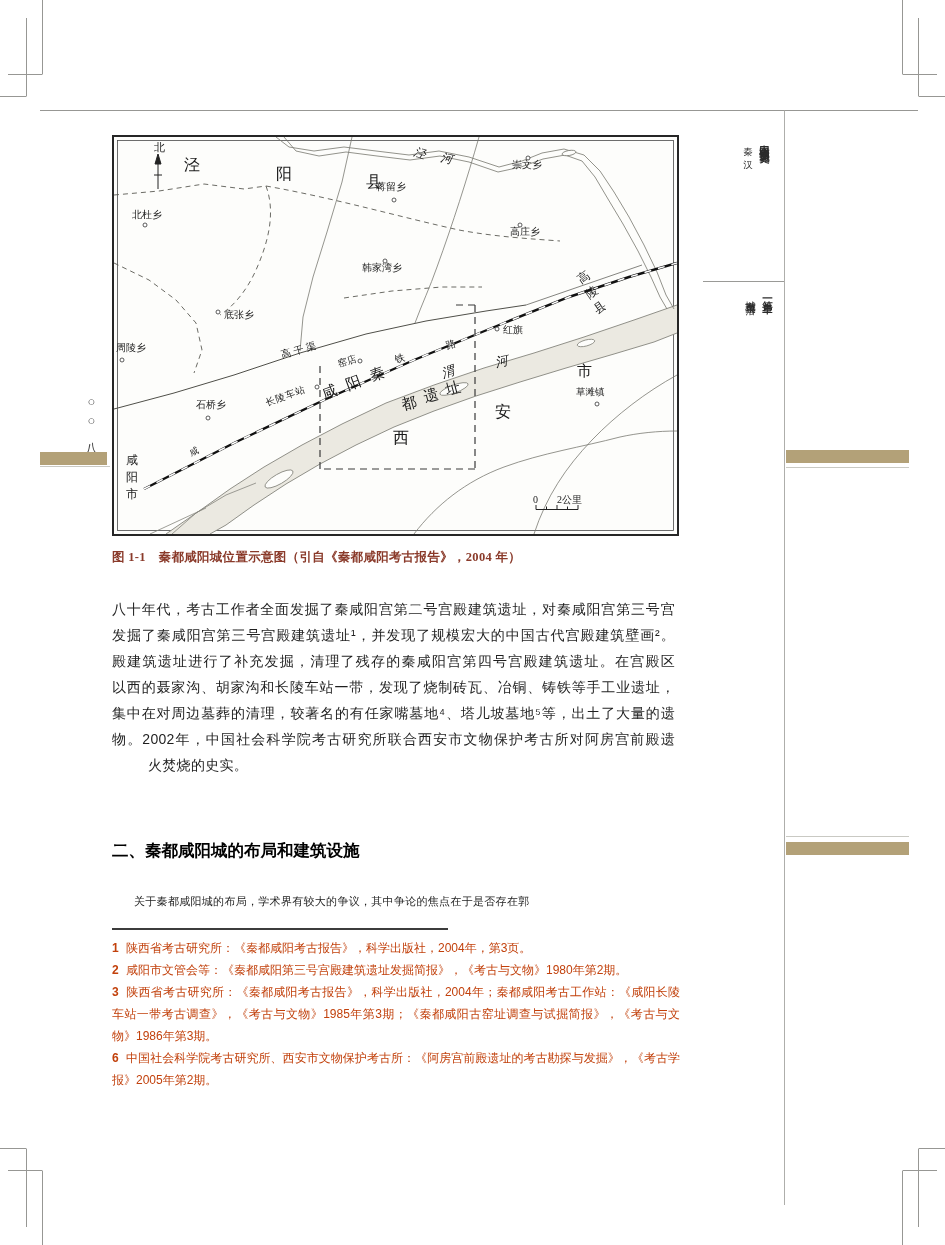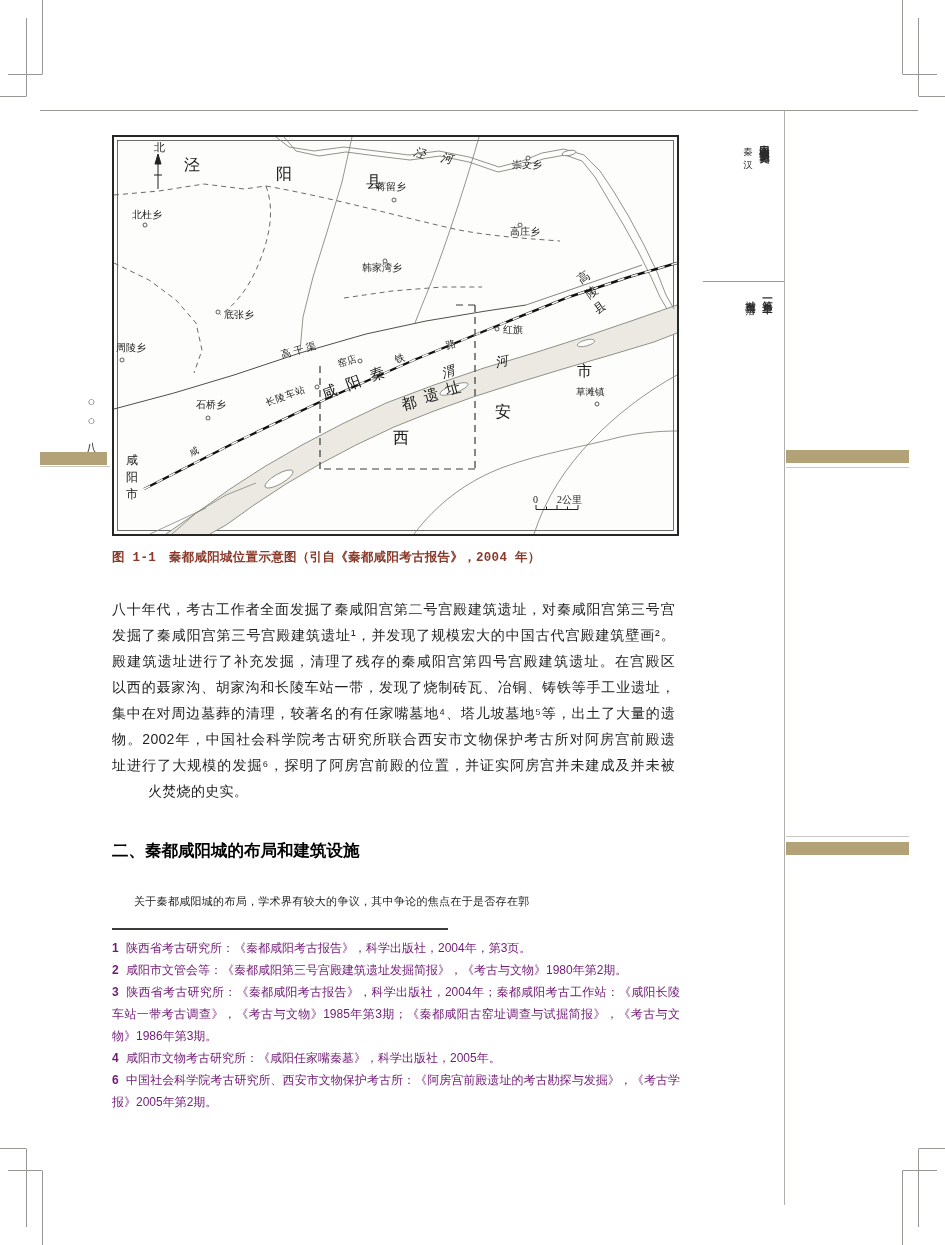--- a/index.html
+++ b/index.html
@@ -29,40 +29,40 @@
   .side-cht{left:743px;top:292px;font-size:10.5px;letter-spacing:1px;}
   
   #map-box{
     left:112px;top:135px;width:563px;height:397px;
     border:2px solid #262626;background:#fdfdfb;box-sizing:content-box;
   }
   #map-box svg{display:block;}
   .map-text{font-family:"Liberation Serif","DejaVu Serif",serif;fill:#1a1a1a;}
   #fig-caption{
     left:112px;top:549px;width:563px;font-size:12.5px;font-weight:600;
-    font-family:Liberation Mono, monospace;letter-spacing:.3px;
+    font-family:Liberation Serif, serif;letter-spacing:.3px;
   }
   
   #body-block{left:112px;top:596px;width:563px;}
   .bline{
     font-size:14px;line-height:26px;height:26px;white-space:nowrap;
     text-align:justify;text-align-last:justify;letter-spacing:.3px;
   }
   .bline.short{text-align-last:left;white-space:normal;margin-left:36px;}
   #section-heading{
     left:112px;top:840px;width:563px;font-size:16.5px;font-weight:bold;color:#000000;
   }
   #para2{
     left:112px;top:888px;width:563px;font-size:11px;line-height:26px;
     text-indent:2em;letter-spacing:.3px;
   }
   
   #fn-rule{left:112px;top:928px;width:336px;height:1.5px;background:#3c3c3c;}
   #footnotes{left:112px;top:937px;width:568px;}
-  .fn{font-size:12px;line-height:22px;color:#701a75;text-align:justify;}
+  .fn{font-size:12px;line-height:22px;color:#c2410c;text-align:justify;}
   .fn .fn-num{display:inline-block;min-width:14px;font-weight:bold;}
 </style>
 </head>
 <body>
 
 <svg id="chrome" class="abs" width="945" height="1245" viewBox="0 0 945 1245">
   <g stroke="#979794" stroke-width="1" fill="none">
     <path d="M42.5,0 V74 M8,74.5 H42.5 M26.5,18 V96 M0,96.5 H26.5"></path>
     <path d="M902.5,0 V74 M937,74.5 H902.5 M918.5,18 V96 M945,96.5 H918.5"></path>
     <path d="M42.5,1245 V1171 M8,1170.5 H42.5 M26.5,1227 V1149 M0,1148.5 H26.5"></path>
@@ -213,27 +213,25 @@
 
 <div id="fig-caption" class="abs" style="color: rgb(138, 58, 42);">图 1-1　秦都咸阳城位置示意图（引自《秦都咸阳考古报告》，2004 年）</div>
 
 <div id="body-block" class="abs">
   <div class="bline">八十年代，考古工作者全面发掘了秦咸阳宫第二号宫殿建筑遗址，对秦咸阳宫第三号宫</div>
   <div class="bline">发掘了秦咸阳宫第三号宫殿建筑遗址¹，并发现了规模宏大的中国古代宫殿建筑壁画²。</div>
   <div class="bline">殿建筑遗址进行了补充发掘，清理了残存的秦咸阳宫第四号宫殿建筑遗址。在宫殿区</div>
   <div class="bline">以西的聂家沟、胡家沟和长陵车站一带，发现了烧制砖瓦、冶铜、铸铁等手工业遗址，</div>
   <div class="bline">集中在对周边墓葬的清理，较著名的有任家嘴墓地⁴、塔儿坡墓地⁵等，出土了大量的遗</div>
   <div class="bline">物。2002年，中国社会科学院考古研究所联合西安市文物保护考古所对阿房宫前殿遗</div>
-  <div class="bline">址进行了大规模的发掘⁶，探明了阿房宫前殿的位置，并证实阿房宫并未建成及并未被</div>
   <div class="bline short">火焚烧的史实。</div>
 </div>
 
 <div id="section-heading" class="abs">二、秦都咸阳城的布局和建筑设施</div>
 <div id="para2" class="abs">关于秦都咸阳城的布局，学术界有较大的争议，其中争论的焦点在于是否存在郭</div>
 
 <div id="fn-rule" class="abs"></div>
 <div id="footnotes" class="abs">
   <div class="fn"><span class="fn-num">1</span><span>陕西省考古研究所：《秦都咸阳考古报告》，科学出版社，2004年，第3页。</span></div>
   <div class="fn"><span class="fn-num">2</span><span>咸阳市文管会等：《秦都咸阳第三号宫殿建筑遗址发掘简报》，《考古与文物》1980年第2期。</span></div>
   <div class="fn"><span class="fn-num">3</span><span>陕西省考古研究所：《秦都咸阳考古报告》，科学出版社，2004年；秦都咸阳考古工作站：《咸阳长陵车站一带考古调查》，《考古与文物》1985年第3期；《秦都咸阳古窑址调查与试掘简报》，《考古与文物》1986年第3期。</span></div>
-  <div class="fn"><span class="fn-num">4</span><span>咸阳市文物考古研究所：《咸阳任家嘴秦墓》，科学出版社，2005年。</span></div>
   <div class="fn"><span class="fn-num">6</span><span>中国社会科学院考古研究所、西安市文物保护考古所：《阿房宫前殿遗址的考古勘探与发掘》，《考古学报》2005年第2期。</span></div>
 </div>
 
 </body></html>

